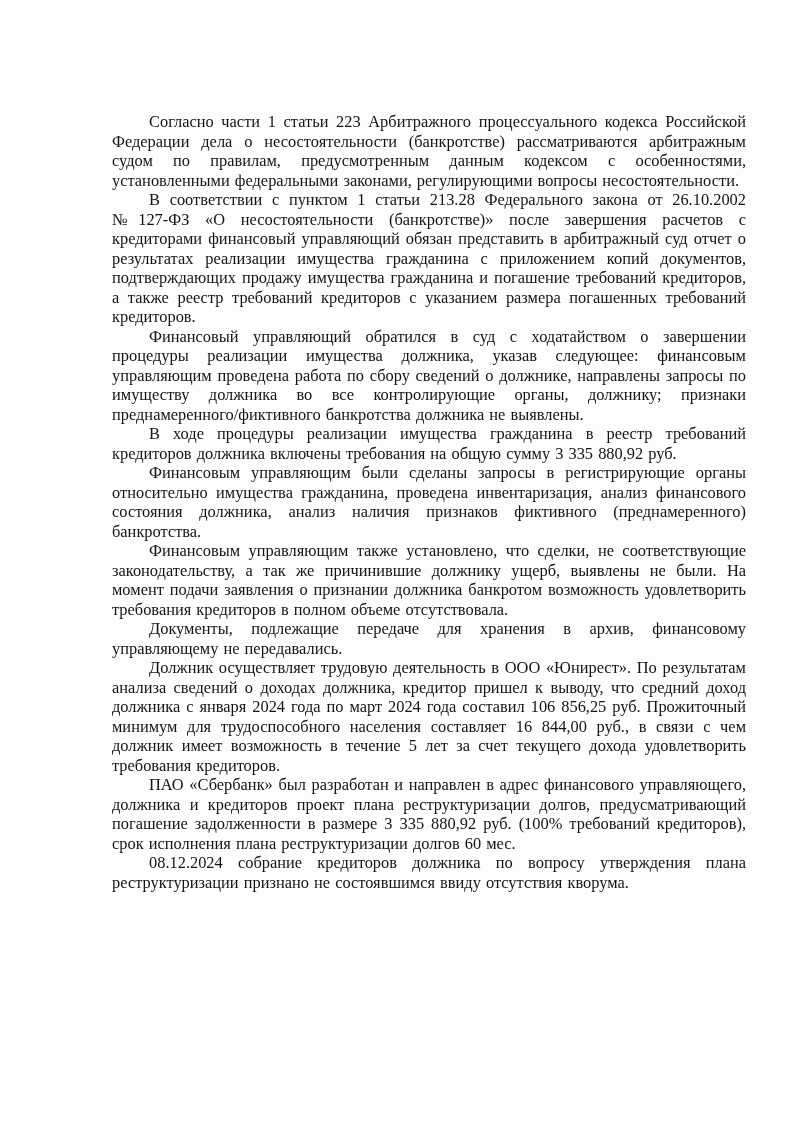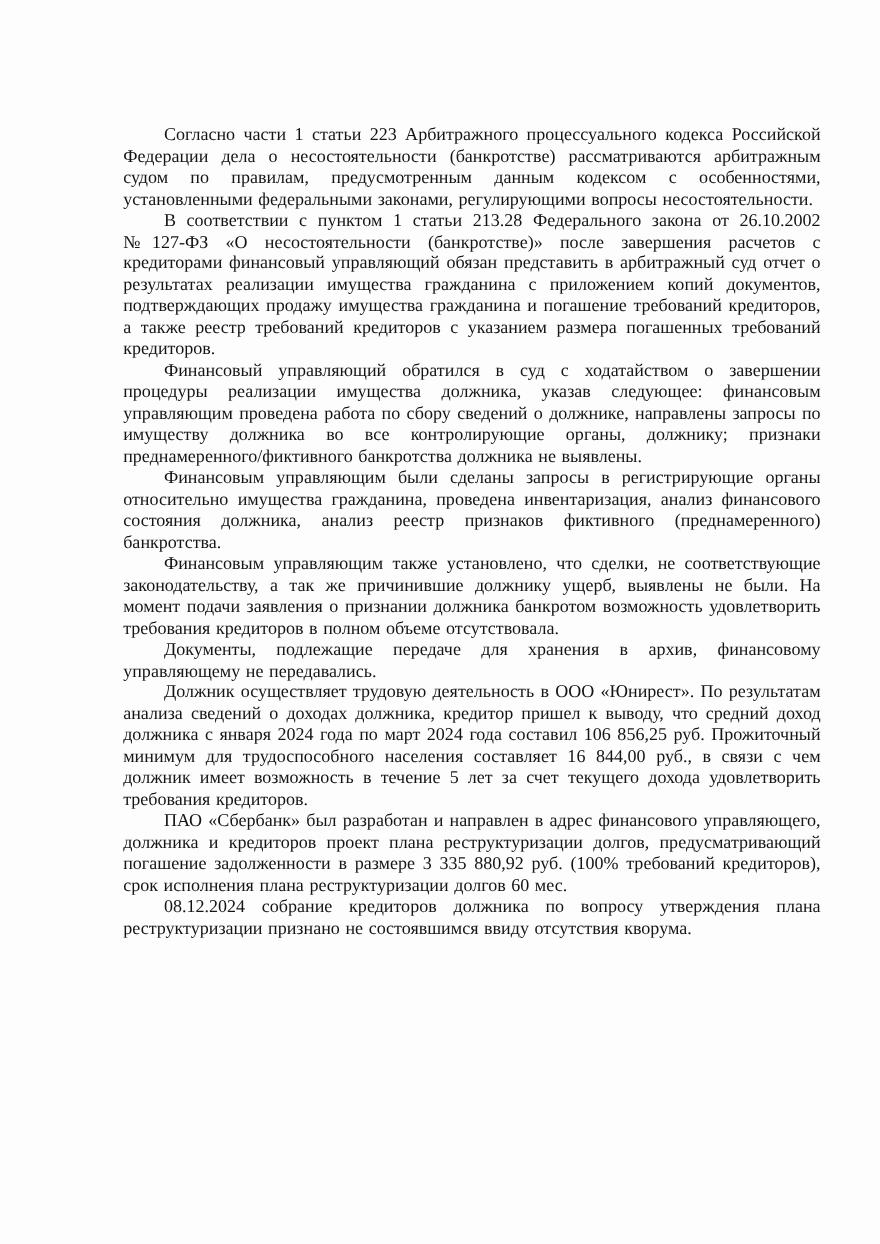--- a/index.html
+++ b/index.html
@@ -41,20 +41,21 @@
   }
 </style>
 </head>
 <body>
 
 <div class="page">
   <div class="text-column">
     <p>Согласно части 1 статьи 223 Арбитражного процессуального кодекса Российской Федерации дела о несостоятельности (банкротстве) рассматриваются арбитражным судом по правилам, предусмотренным данным кодексом с особенностями, установленными федеральными законами, регулирующими вопросы несостоятельности.</p>
     <p>В соответствии с пунктом 1 статьи 213.28 Федерального закона от 26.10.2002 №127-ФЗ «О несостоятельности (банкротстве)» после завершения расчетов с кредиторами финансовый управляющий обязан представить в арбитражный суд отчет о результатах реализации имущества гражданина с приложением копий документов, подтверждающих продажу имущества гражданина и погашение требований кредиторов, а также реестр требований кредиторов с указанием размера погашенных требований кредиторов.</p>
     <p>Финансовый управляющий обратился в суд с ходатайством о завершении процедуры реализации имущества должника, указав следующее: финансовым управляющим проведена работа по сбору сведений о должнике, направлены запросы по имуществу должника во все контролирующие органы, должнику; признаки преднамеренного/фиктивного банкротства должника не выявлены.</p>
-    <p>Финансовым управляющим были сделаны запросы в регистрирующие органы относительно имущества гражданина, проведена инвентаризация, анализ финансового состояния должника, анализ реестр признаков фиктивного (преднамеренного) банкротства.</p>
+    <p>В ходе процедуры реализации имущества гражданина в реестр требований кредиторов должника включены требования на общую сумму 3 335 880,92 руб.</p>
+    <p>Финансовым управляющим были сделаны запросы в регистрирующие органы относительно имущества гражданина, проведена инвентаризация, анализ финансового состояния должника, анализ наличия признаков фиктивного (преднамеренного) банкротства.</p>
     <p>Финансовым управляющим также установлено, что сделки, не соответствующие законодательству, а так же причинившие должнику ущерб, выявлены не были. На момент подачи заявления о признании должника банкротом возможность удовлетворить требования кредиторов в полном объеме отсутствовала.</p>
     <p>Документы, подлежащие передаче для хранения в архив, финансовому управляющему не передавались.</p>
     <p>Должник осуществляет трудовую деятельность в ООО «Юнирест». По результатам анализа сведений о доходах должника, кредитор пришел к выводу, что средний доход должника с января 2024 года по март 2024 года составил 106 856,25 руб. Прожиточный минимум для трудоспособного населения составляет 16 844,00 руб., в связи с чем должник имеет возможность в течение 5 лет за счет текущего дохода удовлетворить требования кредиторов.</p>
     <p>ПАО «Сбербанк» был разработан и направлен в адрес финансового управляющего, должника и кредиторов проект плана реструктуризации долгов, предусматривающий погашение задолженности в размере 3 335 880,92 руб. (100% требований кредиторов), срок исполнения плана реструктуризации долгов 60 мес.</p>
     <p>08.12.2024 собрание кредиторов должника по вопросу утверждения плана реструктуризации признано не состоявшимся ввиду отсутствия кворума.</p>
   </div>
 </div>
 
 </body></html>

